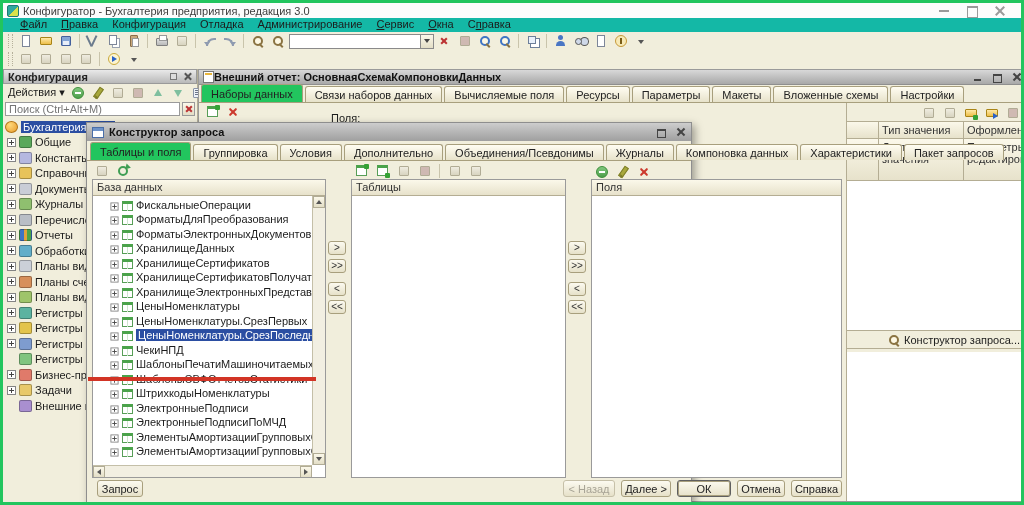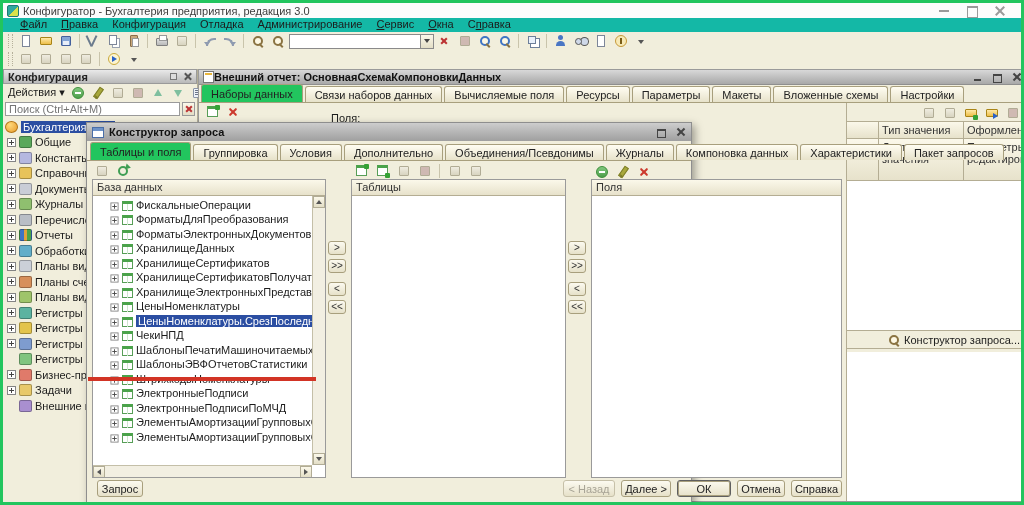--- a/index.html
+++ b/index.html
@@ -636,20 +636,25 @@
                 <span>ХранилищеЭлектронныхПредставленийРег</span>
               </div>
               <div class="dbrow">
                 <span class="exp"></span>
                 <span class="gicon"></span>
                 <span>ЦеныНоменклатуры</span>
               </div>
               <div class="dbrow">
                 <span class="exp"></span>
                 <span class="gicon"></span>
+                <span>ЦеныНоменклатуры.СрезПервых</span>
+              </div>
+              <div class="dbrow">
+                <span class="exp"></span>
+                <span class="gicon"></span>
                 <span class="selblue" style="background-color: rgb(43, 78, 162);">ЦеныНоменклатуры.СрезПоследних</span>
               </div>
               <div class="dbrow">
                 <span class="exp"></span>
                 <span class="gicon"></span>
                 <span>ЧекиНПД</span>
               </div>
               <div class="dbrow">
                 <span class="exp"></span>
                 <span class="gicon"></span>

